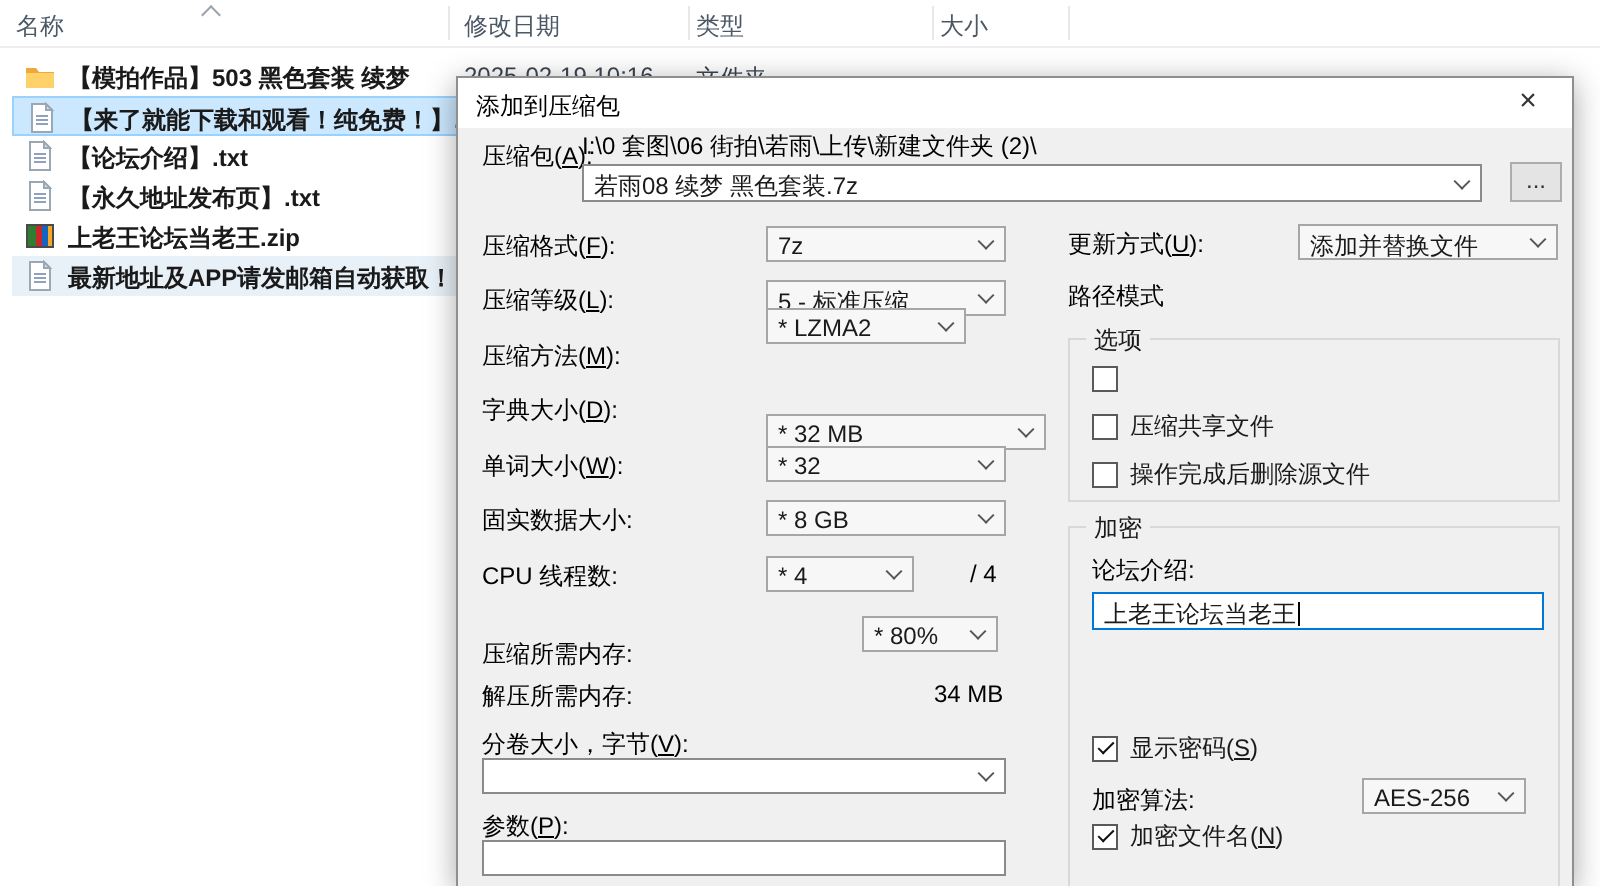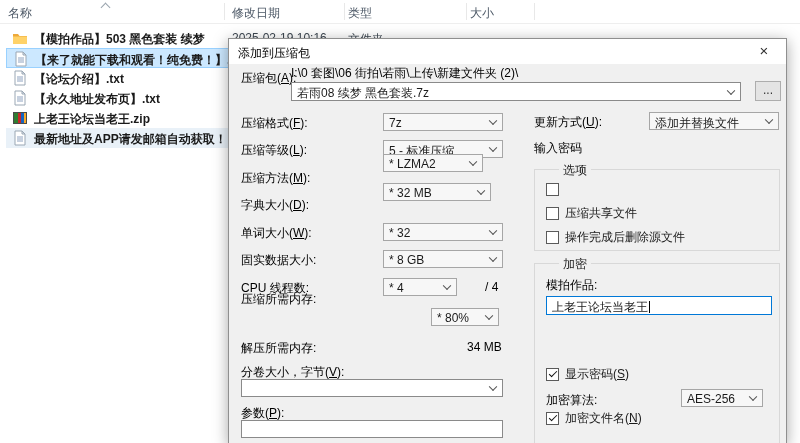--- a/index.html
+++ b/index.html
@@ -37,21 +37,21 @@
   .combo { position:absolute; height:18px; background:#f7f7f7; border:1px solid #a6a6a6;
     padding:2px 18px 0 5px; white-space:nowrap; overflow:hidden; }
   .combo.edit { background:#fff; border:1px solid #8a8a8a; }
   .chev { position:absolute; right:6px; top:50%; width:6px; height:6px;
     border-right:1.4px solid #555; border-bottom:1.4px solid #555;
     transform:translateY(-72%) rotate(45deg); }
   .btn { position:absolute; background:#e4e4e4; border:1px solid #adadad; text-align:center;
     color:#333; line-height:17px; }
 
   .group { position:absolute; border:1px solid #d8d8d8; }
-  .group-label { position:absolute; top:-8px; left:24px; background:#f0f0f0; padding:0 4px; }
+  .group-label { position:absolute; top:-8px; left:8px; background:#f0f0f0; padding:0 4px; }
 
   .cb { position:absolute; height:16px; display:flex; align-items:center; gap:6px; white-space:nowrap; }
   .cb .box { width:13px; height:13px; background:#fff; border:1px solid #5a5a5a;
     display:flex; align-items:center; justify-content:center; flex:none; }
   .cb .mark { width:8px; height:4px; border-left:1.8px solid #111; border-bottom:1.8px solid #111;
     transform:rotate(-45deg); margin-top:-3px; display:none; }
   .cb.checked .mark { display:block; }
 
   .pwd { position:absolute; left:317px; top:257px; width:226px; height:19px; background:#fff;
     border:1px solid #0078d7; padding:2px 4px 0 5px; white-space:nowrap; }
@@ -168,41 +168,41 @@
     <div class="combo" style="left:154px; top:101px; width:120px">
       <span>5 - 标准压缩</span><span class="chev"></span>
     </div>
 
     <span class="lbl" style="left:12px; top:131px">压缩方法(<u>M</u>):</span>
     <div class="combo" style="left:154px; top:115px; width:100px">
       <span>* LZMA2</span><span class="chev"></span>
     </div>
 
     <span class="lbl" style="left:12px; top:158px">字典大小(<u>D</u>):</span>
-    <div class="combo" style="left:154px; top:144px; width:108px">
+    <div class="combo" style="left:154px; top:168px; width:140px">
       <span>* 32 MB</span><span class="chev"></span>
     </div>
 
     <span class="lbl" style="left:12px; top:186px">单词大小(<u>W</u>):</span>
     <div class="combo" style="left:154px; top:184px; width:120px">
       <span>* 32</span><span class="chev"></span>
     </div>
 
     <span class="lbl" style="left:12px; top:213px">固实数据大小:</span>
     <div class="combo" style="left:154px; top:211px; width:120px">
       <span>* 8 GB</span><span class="chev"></span>
     </div>
 
     <span class="lbl" style="left:12px; top:241px">CPU 线程数:</span>
     <div class="combo" style="left:154px; top:239px; width:74px">
       <span>* 4</span><span class="chev"></span>
     </div>
     <span class="sub" style="left:256px; top:241px">/ 4</span>
 
-    <span class="lbl" style="left:12px; top:252px">压缩所需内存:</span>
+    <span class="lbl" style="left:12px; top:280px">压缩所需内存:</span>
     <div class="combo" style="left:202px; top:269px; width:68px">
       <span>* 80%</span><span class="chev"></span>
     </div>
 
     <span class="lbl" style="left:12px; top:301px">解压所需内存:</span>
     <span class="sub" style="left:238px; top:301px">34 MB</span>
 
     <span class="lbl" style="left:12px; top:325px">分卷大小，字节(<u>V</u>):</span>
     <div class="combo edit" style="left:12px; top:340px; width:262px">
       <span></span><span class="chev"></span>
@@ -211,41 +211,41 @@
     <span class="lbl" style="left:12px; top:366px">参数(<u>P</u>):</span>
     <div class="combo edit" style="left:12px; top:381px; width:262px; padding-right:5px">
       <span></span>
     </div>
 
     <span class="lbl" style="left:305px; top:75px">更新方式(<u>U</u>):</span>
     <div class="combo" style="left:420px; top:73px; width:130px">
       <span>添加并替换文件</span><span class="chev"></span>
     </div>
 
-    <span class="lbl" style="left:305px; top:101px">输入密码</span>
+    <span class="lbl" style="left:305px; top:101px">路径模式</span>
 
     <div class="group" style="left:305px; top:130px; width:246px; height:82px">
       <span class="group-label">选项</span>
     </div>
     <label class="cb" style="left:317px; top:142px">
       <span class="box"></span>
     </label>
     <label class="cb" style="left:317px; top:166px">
       <span class="box"></span>
       <span>压缩共享文件</span>
     </label>
     <label class="cb" style="left:317px; top:190px">
       <span class="box"></span>
       <span>操作完成后删除源文件</span>
     </label>
 
     <div class="group" style="left:305px; top:224px; width:246px; height:220px">
       <span class="group-label">加密</span>
     </div>
-    <span class="lbl" style="left:317px; top:238px">模拍作品:</span>
+    <span class="lbl" style="left:317px; top:238px">论坛介绍:</span>
     <div class="pwd">
       <span>上老王论坛当老王</span><span class="cursor"></span>
     </div>
     <label class="cb checked" style="left:317px; top:327px">
       <span class="box">
           <span class="mark"></span>
         </span>
       <span>显示密码(<u>S</u>)</span>
     </label>
     <span class="lbl" style="left:317px; top:353px">加密算法:</span>

